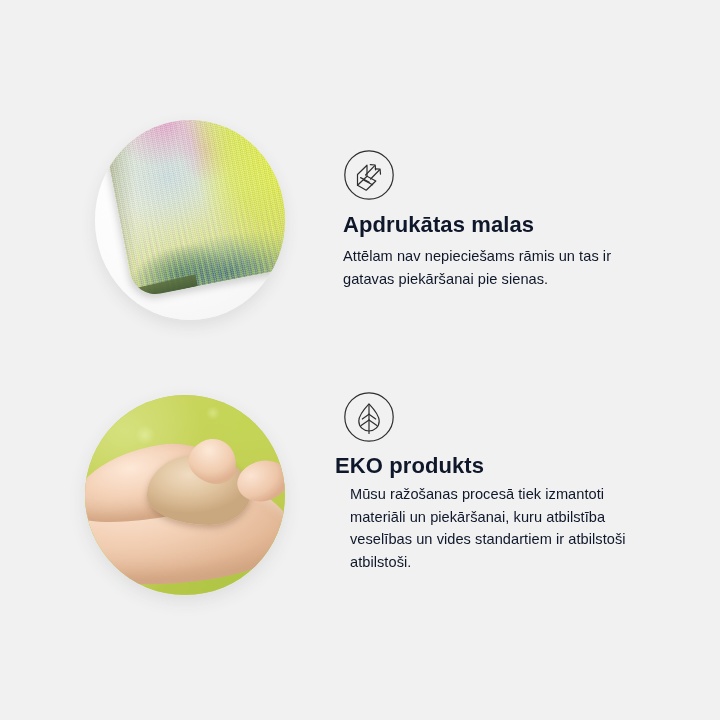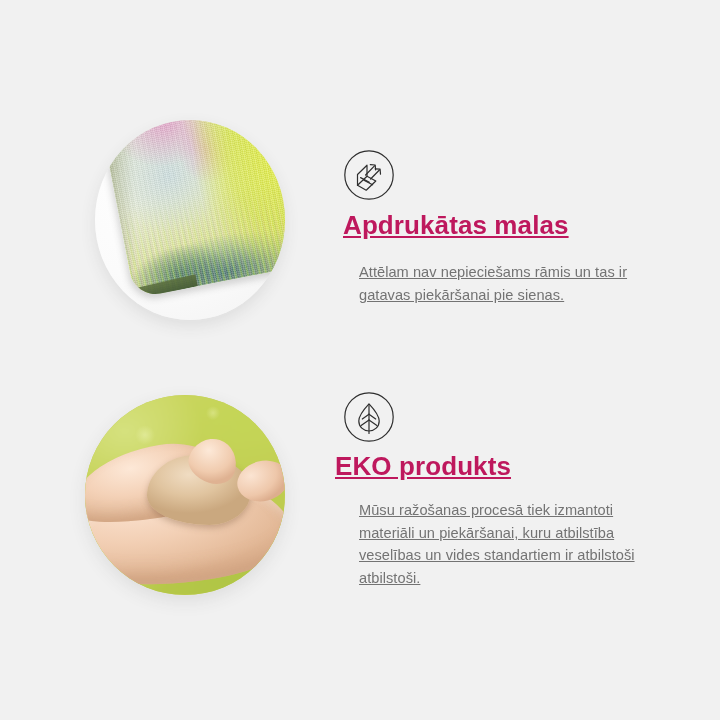--- a/index.html
+++ b/index.html
@@ -259,49 +259,47 @@
   .icon-circle svg {
     display: block;
     width: 50px;
     height: 50px;
   }
 
   
   .ftitle {
     position: absolute;
     margin: 0;
-    font-size: 26px;
+    font-size: 22px;
     font-weight: 700;
     line-height: 26px;
-    color: #be185d;
+    color: #0f172a;
     letter-spacing: .1px;
     white-space: nowrap;
-    text-decoration: underline;
   }
   .fbody {
     position: absolute;
-    margin: 16px;
+    margin: 0;
     font-size: 14.6px;
     font-weight: 400;
     line-height: 22.5px;
-    color: #737373;
+    color: #0f172a;
     letter-spacing: .05px;
-    text-decoration: underline;
   }
   .fbody span { display: block; }
 
   
   #icon-print   { left: 344px; top: 150px; }
   #title-print  { left: 343px; top: 212px; }
   #body-print   { left: 343px; top: 245px; width: 340px; }
 
   
   #icon-leaf    { left: 344px; top: 392px; }
   #title-eko    { left: 335px; top: 453px; }
-  #body-eko     { left: 343px; top: 483px; width: 345px; }
+  #body-eko     { left: 350px; top: 483px; width: 345px; }
 </style>
 </head>
 <body>
 
 <div class="page">
 
   <div class="feature">
 
     <div class="media" id="media-canvas">
       <div class="board"></div>

